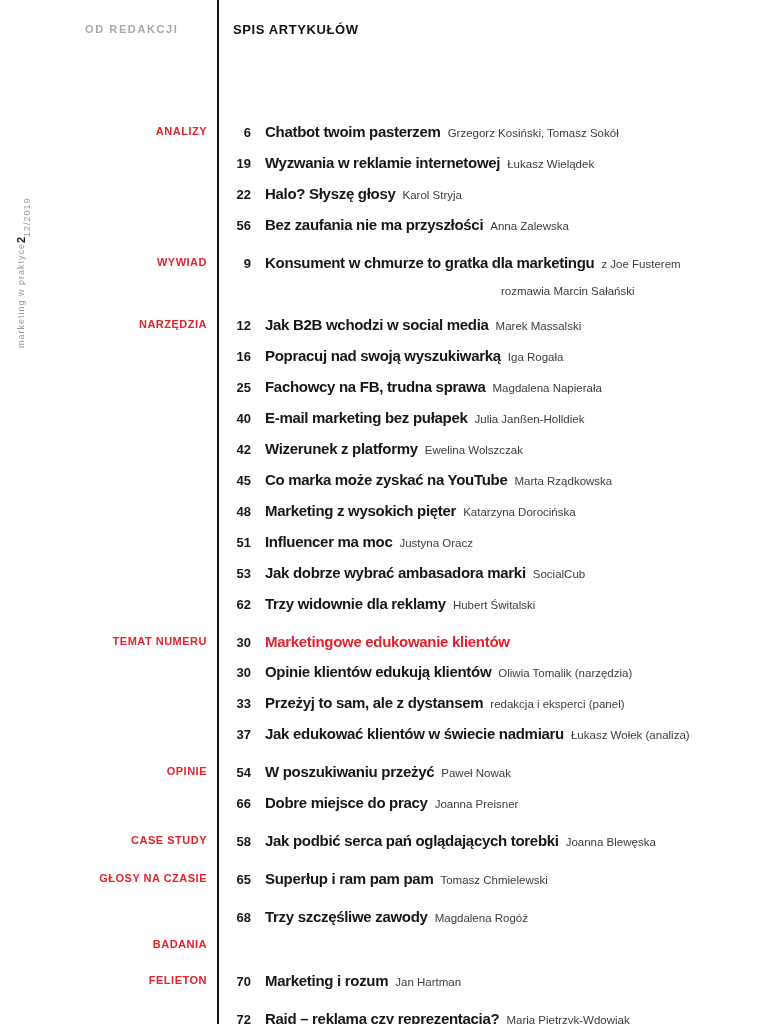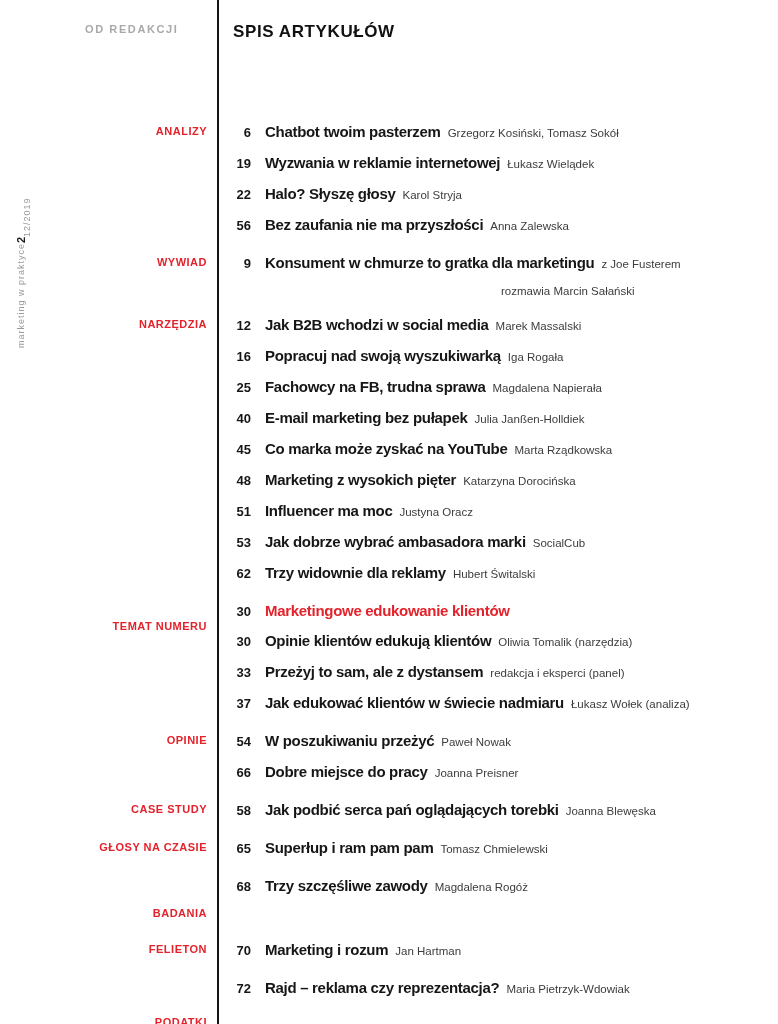--- a/index.html
+++ b/index.html
@@ -16,21 +16,21 @@
     position:absolute;left:217px;top:0;bottom:0;width:1.5px;
     background:#151515;
   }
   .header-left{
     position:absolute;left:85px;top:23px;
     font-size:11px;font-weight:bold;letter-spacing:1.6px;
     color:#a9a9a9;
   }
   .header-right{
     position:absolute;left:233px;top:22px;
-    font-size:17px;font-weight:bold;letter-spacing:0.6px;
+    font-size:13px;font-weight:bold;letter-spacing:0.6px;
     color:#111;
   }
   .spine{
     position:absolute;left:16px;top:108px;height:240px;width:22px;
     writing-mode:vertical-rl;
     transform:rotate(180deg);
     display:flex;align-items:center;
     font-size:9px;color:#9a9a9a;letter-spacing:1px;
     white-space:nowrap;
   }
@@ -98,29 +98,30 @@
           <div class="author-line2">rozmawia Marcin Sałański</div>
         </div>
       </div>
       <div class="section">
         <div class="sec-label" style="color: rgb(227, 34, 43);">NARZĘDZIA</div>
         <div class="entries">
           <div class="entry"><span class="num">12</span><span class="title">Jak B2B wchodzi w social media</span><span class="author">Marek Massalski</span></div>
           <div class="entry"><span class="num">16</span><span class="title">Popracuj nad swoją wyszukiwarką</span><span class="author">Iga Rogała</span></div>
           <div class="entry"><span class="num">25</span><span class="title">Fachowcy na FB, trudna sprawa</span><span class="author">Magdalena Napierała</span></div>
           <div class="entry"><span class="num">40</span><span class="title">E-mail marketing bez pułapek</span><span class="author">Julia Janßen-Holldiek</span></div>
+          <div class="entry"><span class="num">42</span><span class="title">Wizerunek z platformy</span><span class="author">Ewelina Wolszczak</span></div>
           <div class="entry"><span class="num">45</span><span class="title">Co marka może zyskać na YouTube</span><span class="author">Marta Rządkowska</span></div>
           <div class="entry"><span class="num">48</span><span class="title">Marketing z wysokich pięter</span><span class="author">Katarzyna Dorocińska</span></div>
           <div class="entry"><span class="num">51</span><span class="title">Influencer ma moc</span><span class="author">Justyna Oracz</span></div>
           <div class="entry"><span class="num">53</span><span class="title">Jak dobrze wybrać ambasadora marki</span><span class="author">SocialCub</span></div>
           <div class="entry"><span class="num">62</span><span class="title">Trzy widownie dla reklamy</span><span class="author">Hubert Świtalski</span></div>
         </div>
       </div>
       <div class="section">
-        <div class="sec-label" style="color: rgb(227, 34, 43); margin-top: 16px;">TEMAT NUMERU</div>
+        <div class="sec-label" style="color: rgb(227, 34, 43);">TEMAT NUMERU</div>
         <div class="entries">
           <div class="entry highlight"><span class="num">30</span><span class="title" style="color: rgb(227, 34, 43);">Marketingowe edukowanie klientów</span></div>
           <div class="entry"><span class="num">30</span><span class="title">Opinie klientów edukują klientów</span><span class="author">Oliwia Tomalik (narzędzia)</span></div>
           <div class="entry"><span class="num">33</span><span class="title">Przeżyj to sam, ale z dystansem</span><span class="author">redakcja i eksperci (panel)</span></div>
           <div class="entry"><span class="num">37</span><span class="title">Jak edukować klientów w świecie nadmiaru</span><span class="author">Łukasz Wołek (analiza)</span></div>
         </div>
       </div>
       <div class="section">
         <div class="sec-label" style="color: rgb(227, 34, 43);">OPINIE</div>
         <div class="entries">

